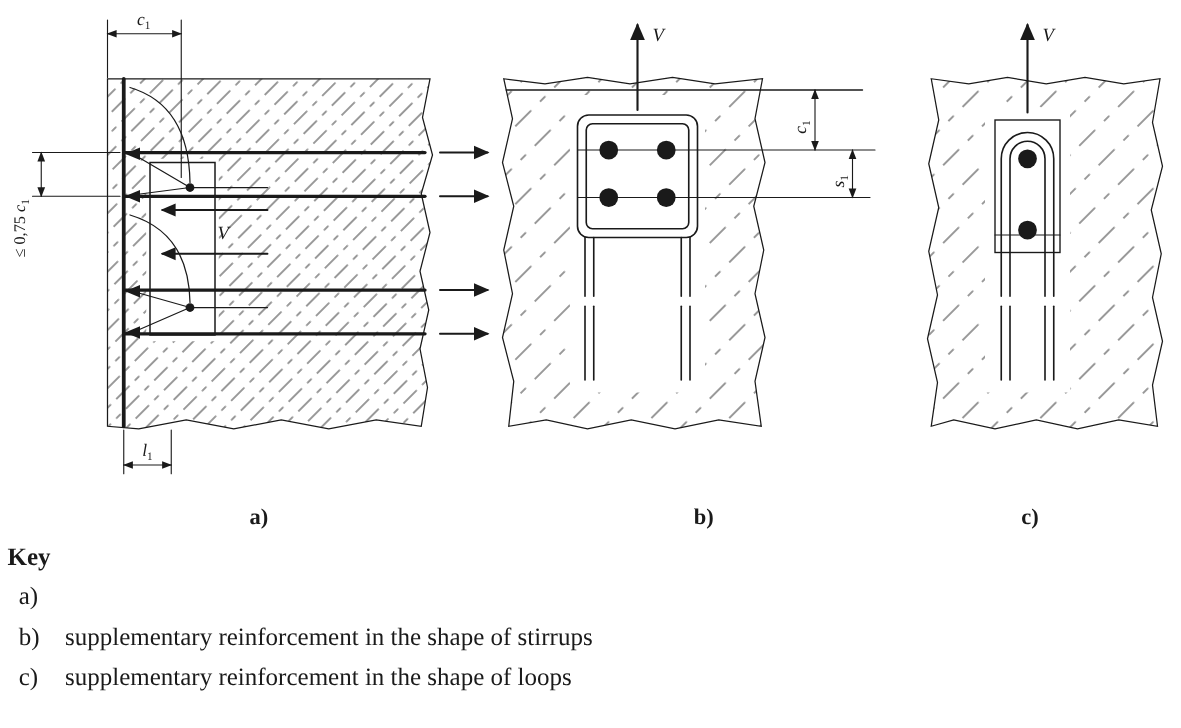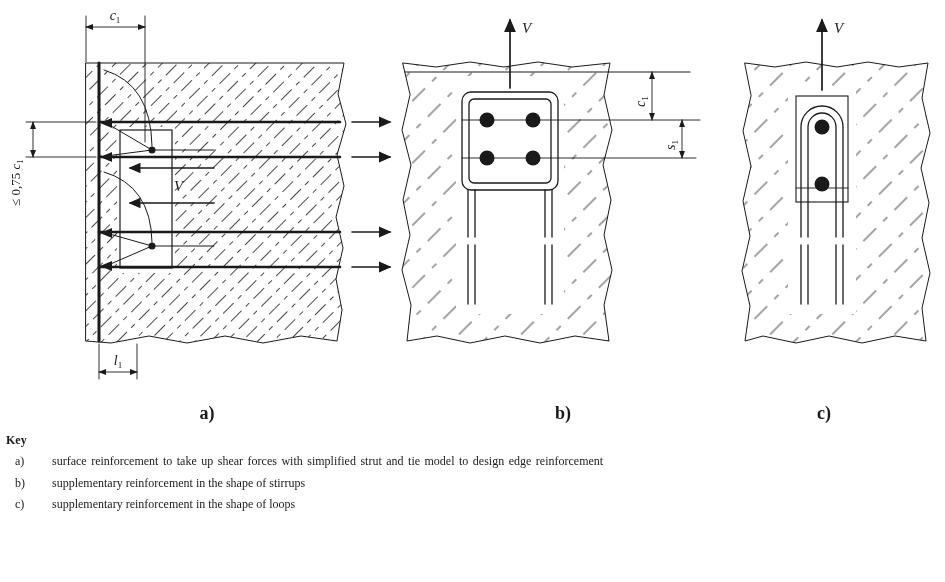--- a/index.html
+++ b/index.html
@@ -11,21 +11,21 @@
   svg{position:absolute;top:0;left:0;display:block;}
   svg text{font-family:"Liberation Serif", serif;fill:#1a1a1a;}
   .dim-label{font-size:14px;}
   .dim-label-sm{font-size:13px;}
   .v-label{font-size:15px;font-style:italic;}
   .it{font-style:italic;}
   .cap{
     position:absolute;top:403px;width:60px;text-align:center;
     font-weight:bold;font-size:18px;
   }
-  .key{position:absolute;left:6px;right:10px;top:433px;font-size:12px;line-height:1.32;}
+  .key{position:absolute;left:6px;right:10px;top:433px;font-size:20px;line-height:1.32;}
   .key-title{font-weight:bold;margin-bottom:5px;}
   .key-item{display:flex;margin-bottom:6px;}
   .key-label{flex:0 0 46px;padding-left:9px;box-sizing:border-box;}
   .key-text{flex:1;}
   .key-text.justify{max-width:800px;text-align:justify;word-spacing:1.5px;}
 </style>
 </head>
 <body>
 
 <svg width="945" height="400" viewBox="0 0 945 400">
@@ -190,21 +190,20 @@
 </svg>
 
 <div class="cap" style="left:177px">a)</div>
 <div class="cap" style="left:533px">b)</div>
 <div class="cap" style="left:794px">c)</div>
 
 <div class="key">
   <div class="key-title">Key</div>
   <div class="key-item">
     <span class="key-label">a)</span>
-    <span class="key-text justify">surface reinforcement to take up shear forces with simplified strut and tie model to design edge reinforcement</span>
   </div>
   <div class="key-item">
     <span class="key-label">b)</span>
     <span class="key-text">supplementary reinforcement in the shape of stirrups</span>
   </div>
   <div class="key-item">
     <span class="key-label">c)</span>
     <span class="key-text">supplementary reinforcement in the shape of loops</span>
   </div>
 </div>

